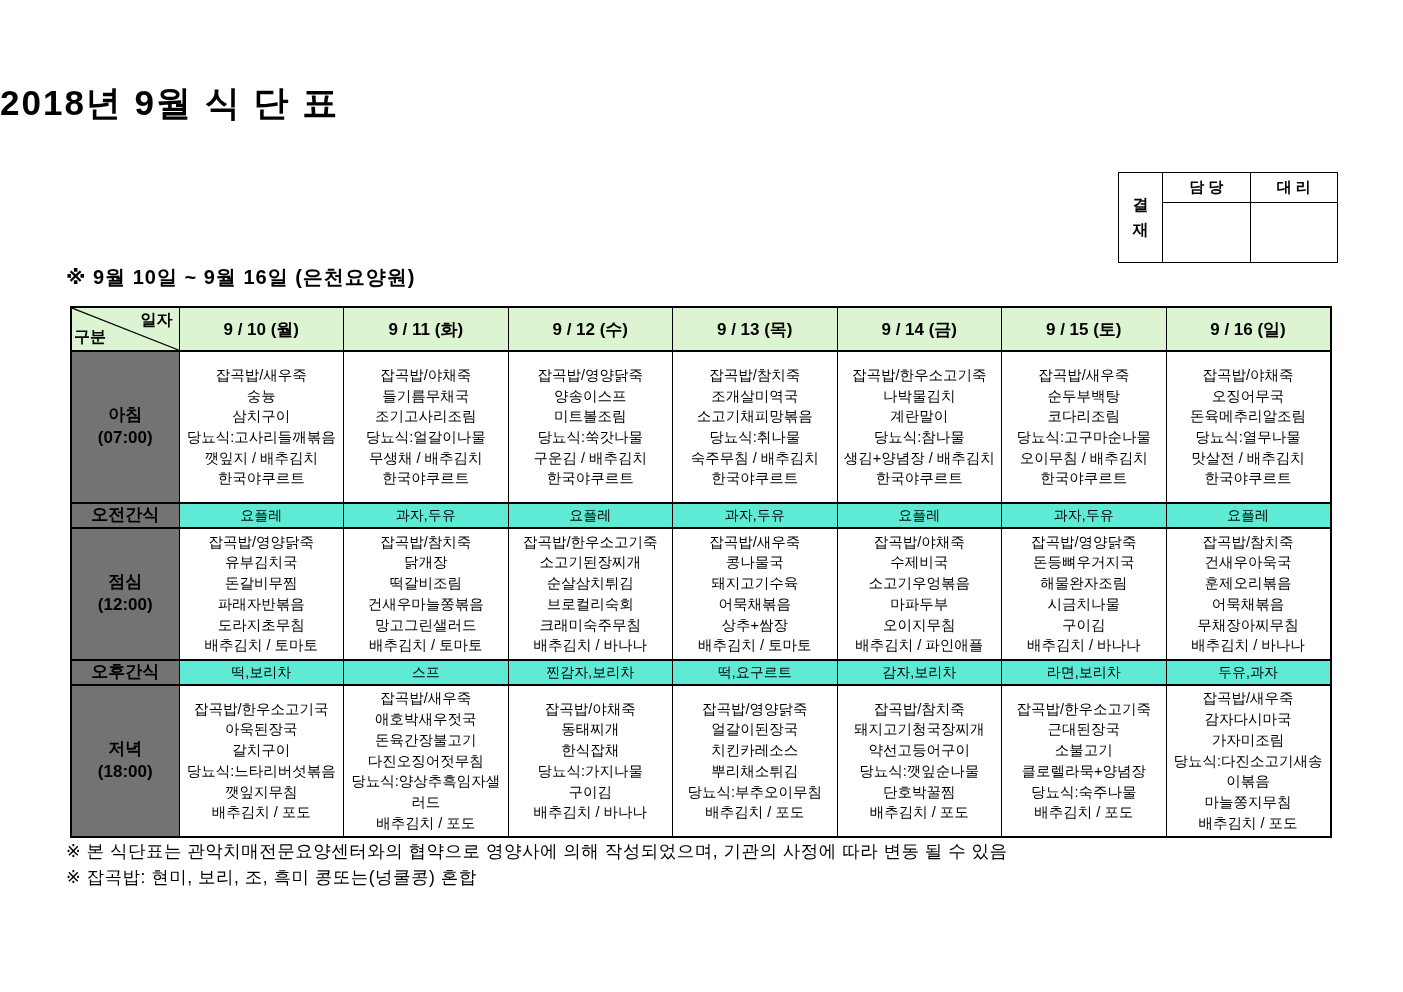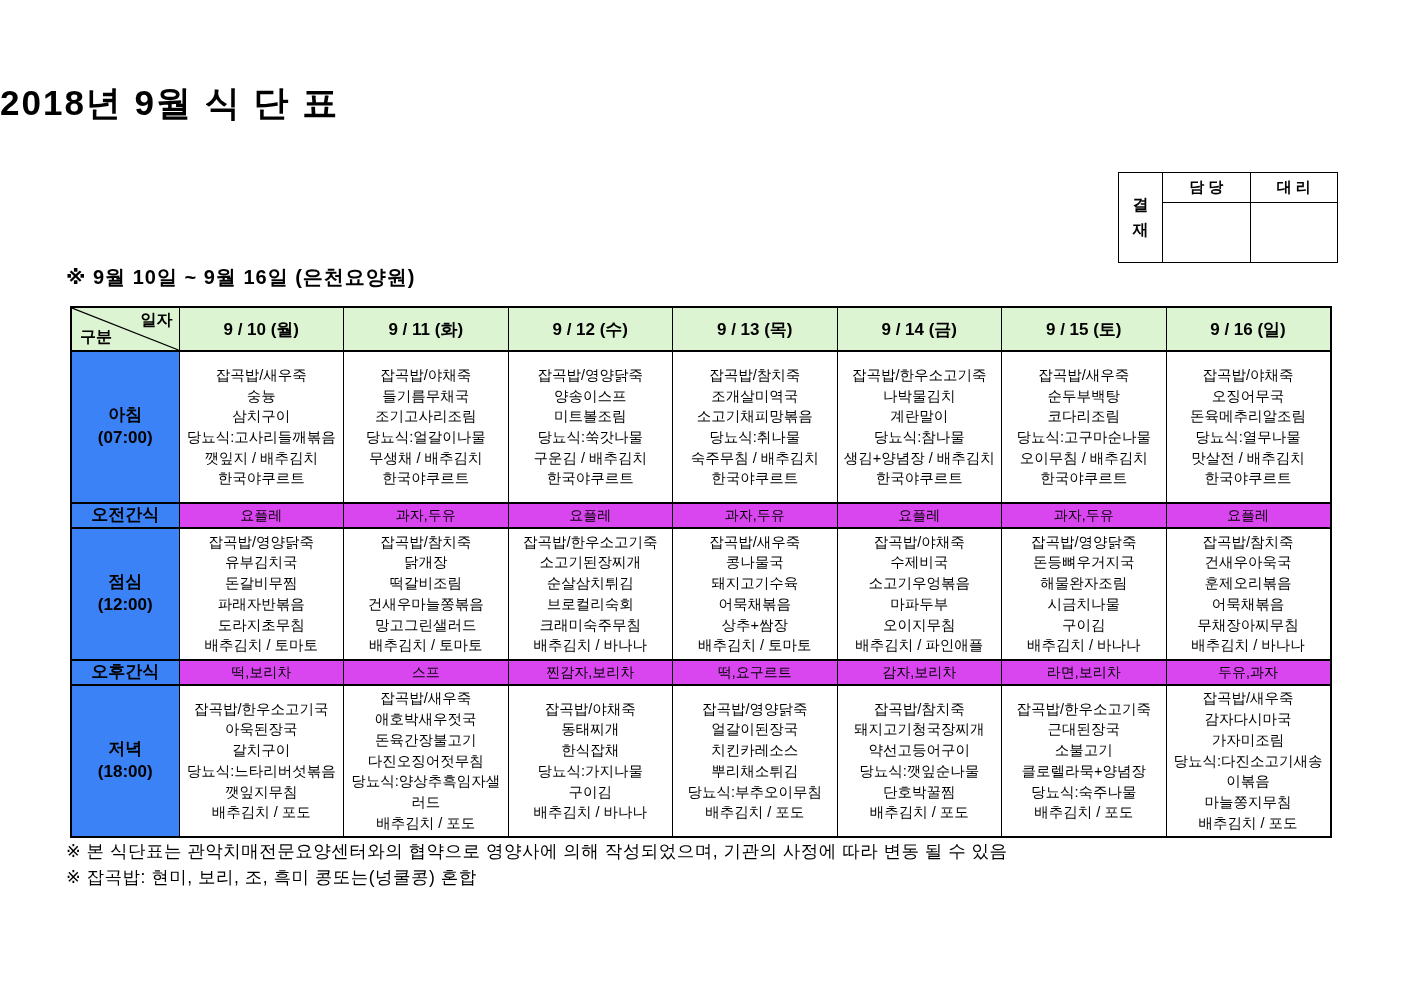--- a/index.html
+++ b/index.html
@@ -84,41 +84,41 @@
   th.corner {
     position: relative;
     padding: 17px;
   }
   th.corner svg { position: absolute; inset: 0; width: 100%; height: 100%; }
   th.corner .corner-top {
     position: absolute; top: 2px; right: 6px;
     font-size: 16px; font-weight: bold;
   }
   th.corner .corner-bottom {
-    position: absolute; bottom: 2px; left: 8px;
+    position: absolute; bottom: 2px; left: 2px;
     font-size: 16px; font-weight: bold;
   }
   td.row-label, th.row-label {
-    background: #3b82f6;
+    background: #737373;
     font-size: 17px;
     font-weight: bold;
     line-height: 1.35;
   }
   td.meal-cell {
     background: #fff;
     font-size: 14.5px;
     font-weight: normal;
     padding: 2px 3px;
   }
   td.meal-cell .line { line-height: 1.43; }
   tr.meal-row-tall td { height: 152px; }
   tr.meal-row-mid td { height: 132px; }
   tr.snack-row td { height: 22px; }
   tr.snack-row td.snack-cell {
-    background: #d946ef;
+    background: #5eead4;
     font-size: 14px;
     font-weight: normal;
     line-height: 1.1;
   }
   tr.snack-row th.row-label { font-size: 17px; }
 
   .footer {
     position: absolute;
     top: 838px; left: 66px;
     font-size: 17.5px;

